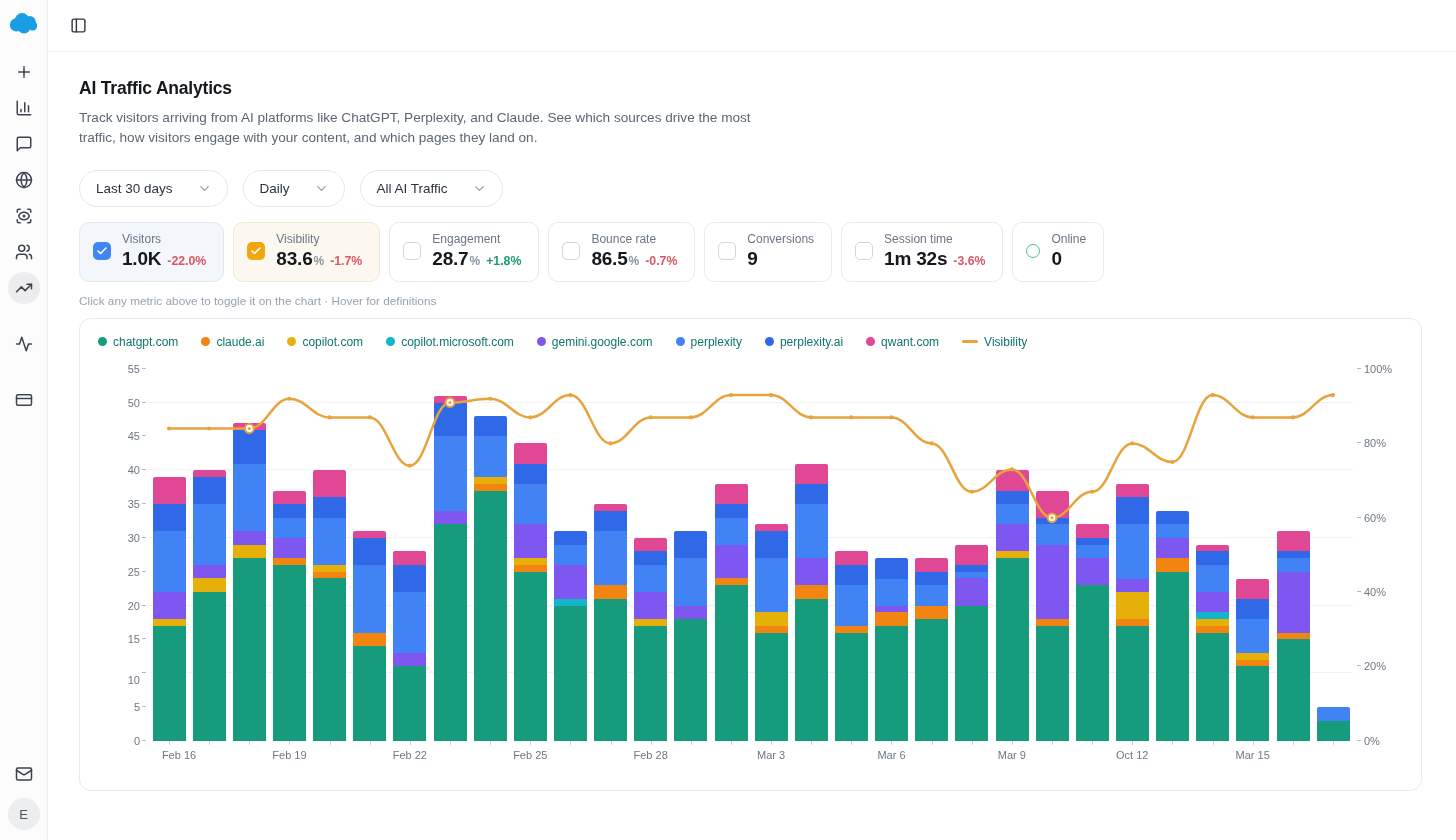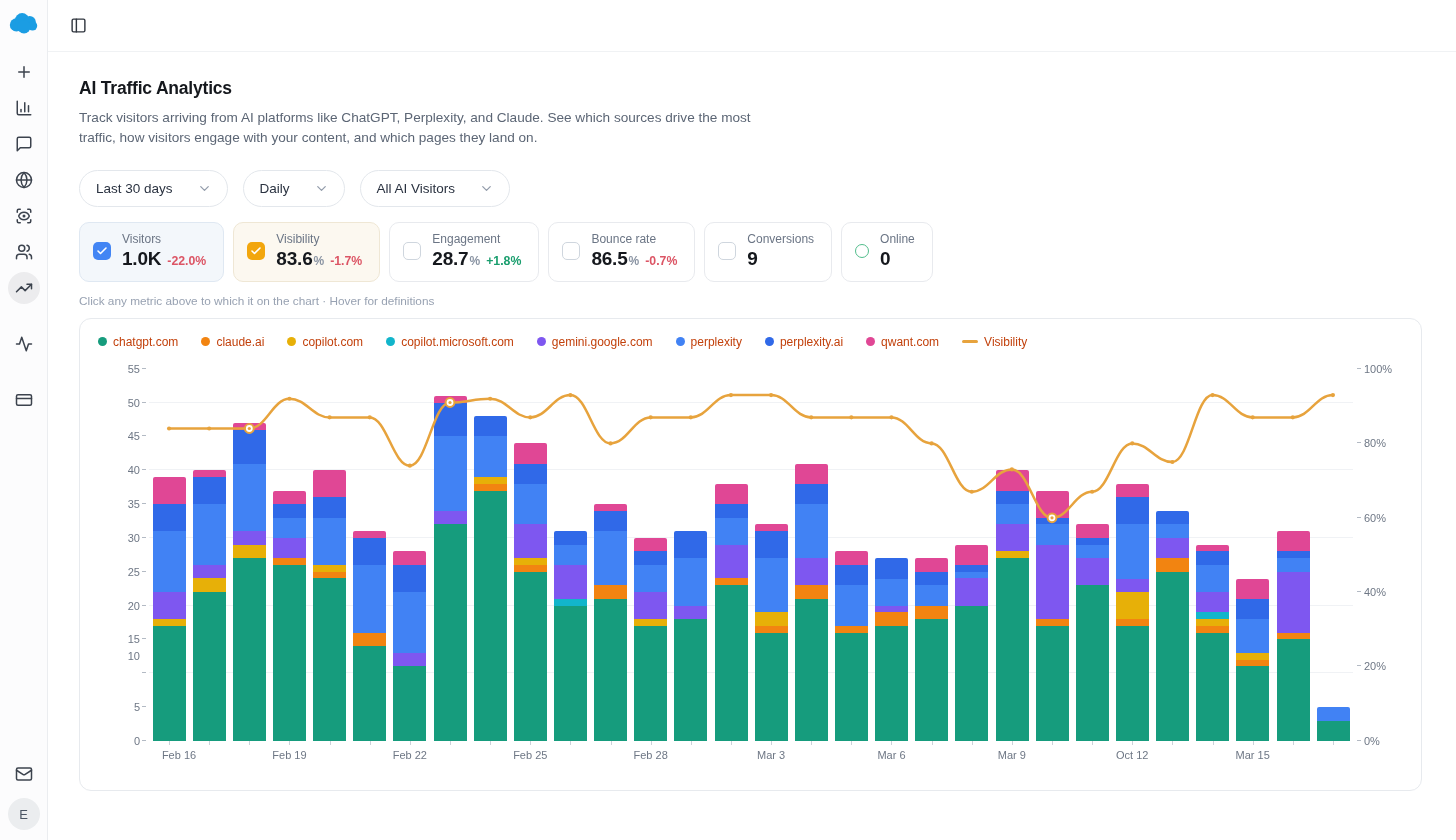--- a/index.html
+++ b/index.html
@@ -51,21 +51,21 @@
   .m-row { display:flex; align-items:baseline; }
   .m-value { font-size:19px; font-weight:700; color:#15181d; letter-spacing:-0.2px; }
   .m-suffix { font-size:12px; font-weight:700; color:#8a94a3; margin-left:1px; }
   .m-delta { font-size:12.3px; font-weight:700; margin-left:6px; }
 
   .hint { font-size:11.8px; color:#98a2b2; margin-bottom:10px; }
 
   
   .chart-card { width:1343px; height:473px; border:1px solid #e7eaee; border-radius:12px;
     background:#fff; padding:16px 0 0 18px; position:relative; }
-  .legend { display:flex; align-items:center; gap:23px; font-size:12px; color:#c2410c; }
+  .legend { display:flex; align-items:center; gap:23px; font-size:12px; color:#0f766e; }
   .legend-item { display:flex; align-items:center; gap:6px; cursor:pointer; }
   .legend-dot { width:9px; height:9px; border-radius:50%; }
   .legend-line { width:16px; height:3px; border-radius:2px; }
 
   .plot-wrap { position:relative; margin:20px 0 0 51px; width:1204px; height:372px; }
   .grid { position:absolute; left:0; right:0; height:1px; background:#f0f2f5; }
   .ytick-label { position:absolute; right:calc(100% + 9px); transform:translateY(50%);
     font-size:11px; color:#6e7785; line-height:1; }
   .ytick-dash { position:absolute; right:calc(100% + 3px); width:4px; height:1px; background:#b3bac4; }
   .rtick-label { position:absolute; left:calc(100% + 11px); transform:translateY(50%);
@@ -184,21 +184,21 @@
           <path d="m6 9 6 6 6-6"></path>
         </svg>
     </button>
     <button class="pill">
       <span>Daily</span>
       <svg viewBox="0 0 24 24" fill="none" stroke="currentColor" stroke-width="2" stroke-linecap="round" stroke-linejoin="round">
           <path d="m6 9 6 6 6-6"></path>
         </svg>
     </button>
     <button class="pill">
-      <span>All AI Visitors</span>
+      <span>All AI Traffic</span>
       <svg viewBox="0 0 24 24" fill="none" stroke="currentColor" stroke-width="2" stroke-linecap="round" stroke-linejoin="round">
           <path d="m6 9 6 6 6-6"></path>
         </svg>
     </button>
   </div>
 
   <div class="metrics">
       <div class="metric-card" style="background: rgb(243, 247, 251); border-color: rgb(223, 232, 242); justify-content: center;">
         <span class="checkbox checked" style="background: rgb(66, 133, 244);">
           <svg viewBox="0 0 24 24" fill="none" stroke="currentColor" stroke-width="3.2" stroke-linecap="round" stroke-linejoin="round">
@@ -253,31 +253,41 @@
       <div class="metric-card">
         <span class="checkbox"></span>
         <div>
           <div class="m-label">Conversions</div>
           <div class="m-row">
             <span class="m-value">9</span>
           </div>
         </div>
       </div>
       <div class="metric-card">
+        <span class="checkbox"></span>
+        <div>
+          <div class="m-label">Session time</div>
+          <div class="m-row">
+            <span class="m-value">1m 32s</span>
+            <span class="m-delta" style="color: rgb(220, 85, 101);">-3.6%</span>
+          </div>
+        </div>
+      </div>
+      <div class="metric-card">
         <span class="online-ring"></span>
         <div>
           <div class="m-label">Online</div>
           <div class="m-row">
             <span class="m-value">0</span>
           </div>
         </div>
       </div>
     </div>
 
-  <p class="hint">Click any metric above to which it on the chart · Hover for definitions</p>
+  <p class="hint">Click any metric above to toggle it on the chart · Hover for definitions</p>
 
   <section class="chart-card">
     <div class="legend">
         <span class="legend-item">
           <span class="legend-dot" style="background: rgb(22, 156, 125);"></span>
           <span>chatgpt.com</span>
         </span>
         <span class="legend-item">
           <span class="legend-dot" style="background: rgb(242, 132, 17);"></span>
           <span>claude.ai</span>
@@ -314,21 +324,21 @@
     <div class="plot-wrap">
         <div class="grid" style="bottom: 67.6364px;"></div>
         <div class="grid" style="bottom: 135.273px;"></div>
         <div class="grid" style="bottom: 202.909px;"></div>
         <div class="grid" style="bottom: 270.545px;"></div>
         <div class="grid" style="bottom: 338.182px;"></div>
         <div class="ytick-label" style="bottom: 0px;">0</div>
         <div class="ytick-dash" style="bottom: 0px;"></div>
         <div class="ytick-label" style="bottom: 33.8182px;">5</div>
         <div class="ytick-dash" style="bottom: 33.8182px;"></div>
-        <div class="ytick-label" style="bottom: 85px;">10</div>
+        <div class="ytick-label" style="bottom: 61px;">10</div>
         <div class="ytick-dash" style="bottom: 67.6364px;"></div>
         <div class="ytick-label" style="bottom: 101.455px;">15</div>
         <div class="ytick-dash" style="bottom: 101.455px;"></div>
         <div class="ytick-label" style="bottom: 135.273px;">20</div>
         <div class="ytick-dash" style="bottom: 135.273px;"></div>
         <div class="ytick-label" style="bottom: 169.091px;">25</div>
         <div class="ytick-dash" style="bottom: 169.091px;"></div>
         <div class="ytick-label" style="bottom: 202.909px;">30</div>
         <div class="ytick-dash" style="bottom: 202.909px;"></div>
         <div class="ytick-label" style="bottom: 236.727px;">35</div>

